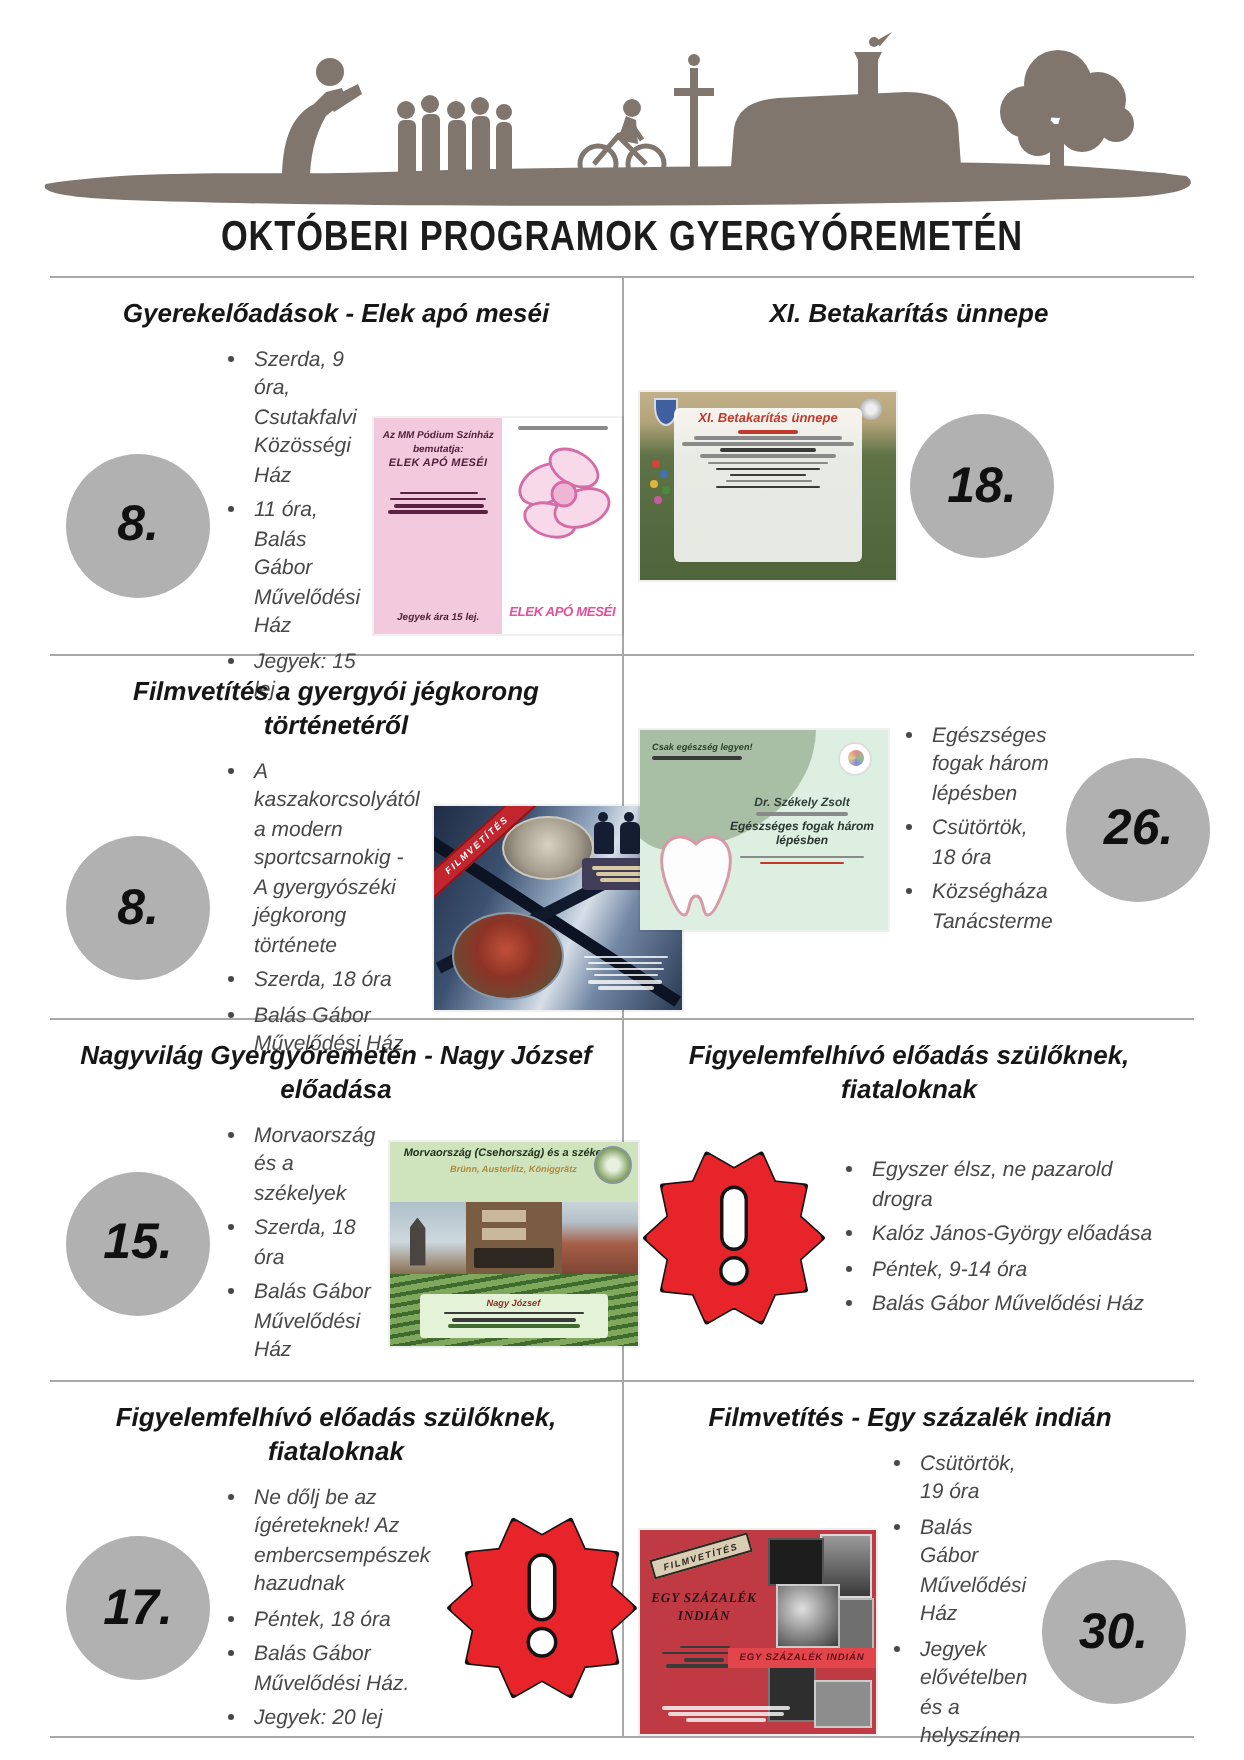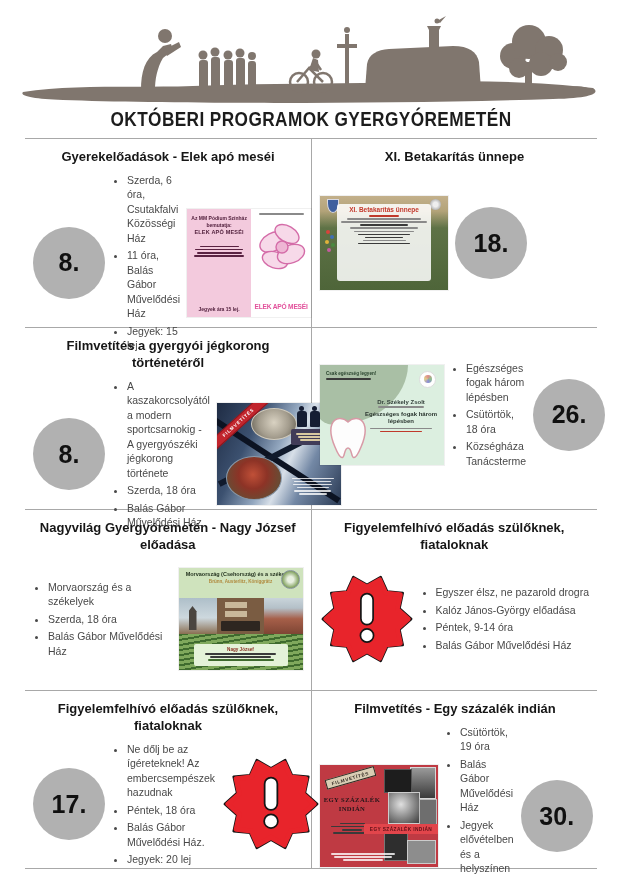--- a/index.html
+++ b/index.html
@@ -6,21 +6,21 @@
   body{width:622px;height:880px;font-family:"Liberation Sans",sans-serif;}
   .page{position:relative;width:622px;height:880px;overflow:hidden;background:#fff;}
 
   .hero{display:block;margin:6px auto 0;}
   .main-title{text-align:center;font-size:21px;font-weight:700;color:#1c1c1c;
     letter-spacing:.5px;transform:scaleX(.82);margin:1px 0 7px;white-space:nowrap;}
 
   .grid{margin:0 25px;border-bottom:1px solid #a8a8a8;}
   .grid-row{display:flex;border-top:1px solid #a8a8a8;}
   .r1{height:188px}.r2{height:181px}.r3{height:180px}.r4{height:177px}
-  .cell{width:286px;display:flex;flex-direction:column;}
+  .cell{width:286px;display:flex;flex-direction:column;font-style:italic;}
   .cell.left{border-right:1px solid #a8a8a8;}
   .cell-title{text-align:center;font-weight:700;font-size:13px;color:#161616;
     margin:10px 10px 2px;line-height:1.3;}
   .content{flex:1;display:flex;align-items:center;gap:7px;padding:2px 8px 10px;}
 
   .date-circle{flex:none;width:72px;height:72px;border-radius:50%;background:#b1b1b1;
     display:flex;align-items:center;justify-content:center;font-weight:700;font-size:25px;color:#101010;}
   .bullets{flex:1;margin:0;padding-left:15px;list-style:disc;}
   .bullets li{font-size:10.5px;color:#484848;line-height:1.38;margin:3px 0;}
 
@@ -169,21 +169,21 @@
 
   <div class="grid">
 
     <div class="grid-row r1">
 
       <div class="cell left">
         <div class="cell-title">Gyerekelőadások - Elek apó meséi</div>
         <div class="content">
           <div class="date-circle">8.</div>
           <ul class="bullets">
-            <li>Szerda, 6 óra, Csutakfalvi Közösségi Ház</li>
+            <li>Szerda, 9 óra, Csutakfalvi Közösségi Ház</li>
             <li>11 óra, Balás Gábor Művelődési Ház</li>
             <li>Jegyek: 15 lej.</li>
           </ul>
           <div class="poster p1">
             <div class="p1-left">
               <div class="p1-head">Az MM Pódium Színház bemutatja:</div>
               <div class="p1-show">ELEK APÓ MESÉI</div>
               <div class="p1-mid">
                 <div class="bar t maroon w70"></div>
                   <div class="bar t maroon w85"></div>
@@ -303,20 +303,21 @@
           <div class="date-circle">26.</div>
         </div>
       </div>
     </div>
 
     <div class="grid-row r3">
 
       <div class="cell left">
         <div class="cell-title">Nagyvilág Gyergyóremetén - Nagy József előadása</div>
         <div class="content">
+          <div class="date-circle">15.</div>
           <ul class="bullets">
             <li>Morvaország és a székelyek</li>
             <li>Szerda, 18 óra</li>
             <li>Balás Gábor Művelődési Ház</li>
           </ul>
           <div class="poster p5">
             <div class="p5-head">
               <div class="p5-title">Morvaország (Csehország) és a székelyek</div>
               <div class="p5-sub">Brünn, Austerlitz, Königgrätz</div>
             </div>

